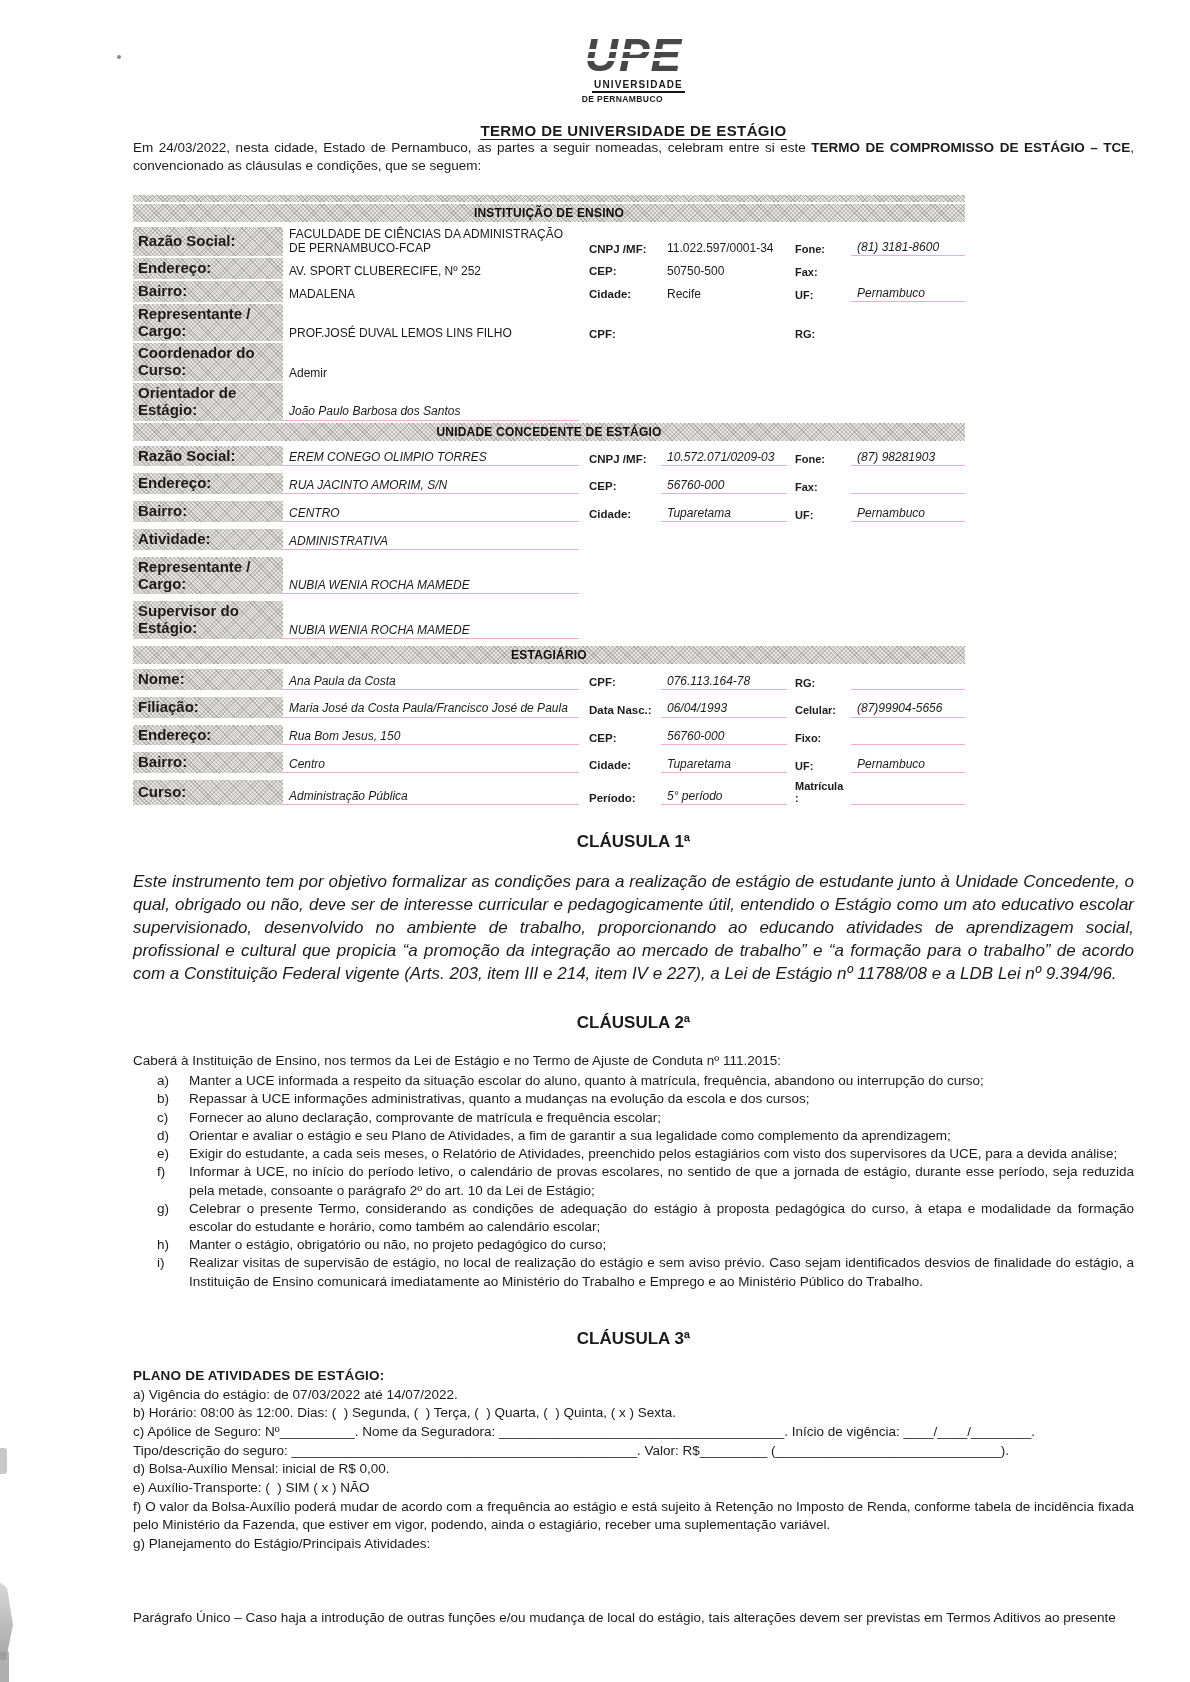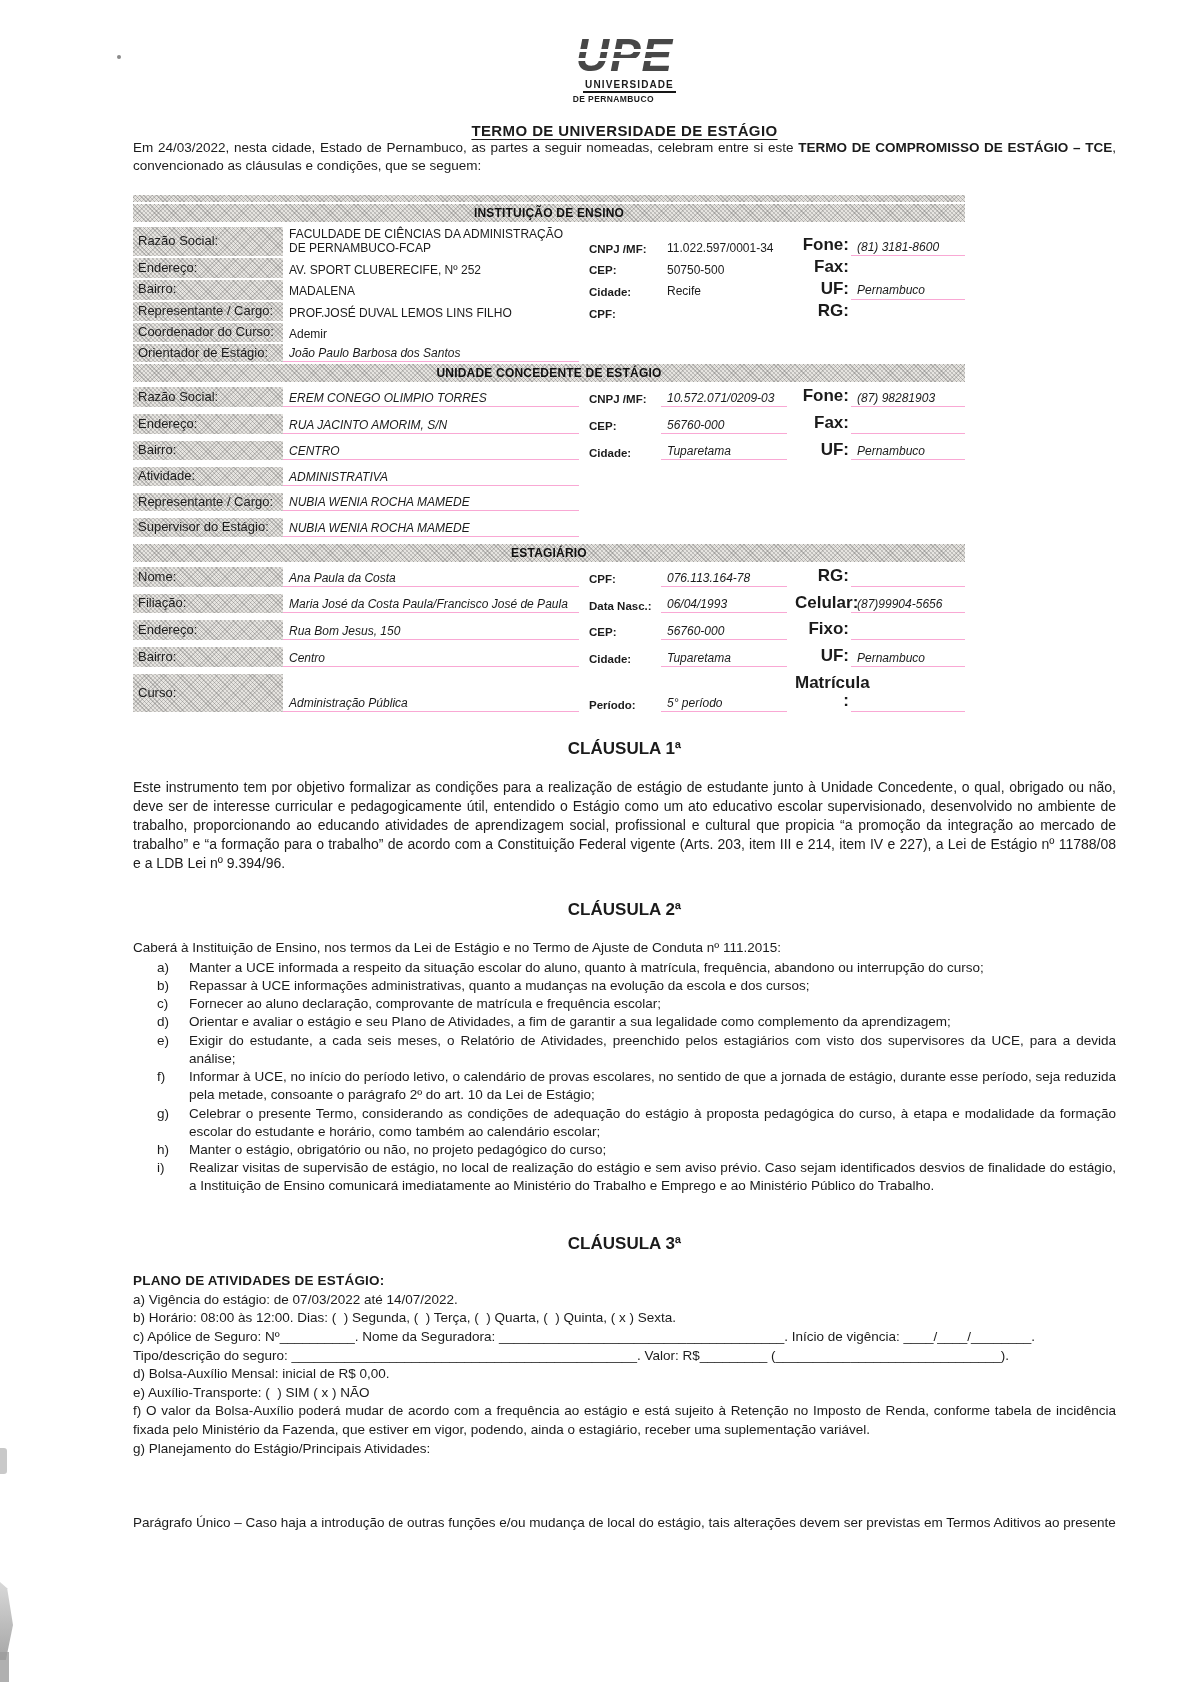--- a/index.html
+++ b/index.html
@@ -1,21 +1,21 @@
 <!DOCTYPE html>
 <html><head>
 <meta charset="utf-8">
 <style>
   * { margin:0; padding:0; box-sizing:border-box; }
   html,body { background:#ffffff; }
   body {
     width:1190px; height:1682px; overflow:hidden; position:relative;
     font-family:"Liberation Sans", sans-serif; color:#1b1b1b;
   }
-  .page { padding:34px 74px 0 133px; }
+  .page { padding:34px 56px 0 133px; }
 
   
   .artifact { position:absolute; pointer-events:none; }
   .dot { left:117px; top:55px; width:4px; height:4px; background:#8a8a8a; border-radius:50%; }
   .smudge1 { left:0; top:1448px; width:7px; height:26px; background:#b7b7b7; opacity:.75; border-radius:0 3px 3px 0; }
   .smudge2 { left:0; top:1582px; width:13px; height:78px; opacity:.8;
     background:linear-gradient(180deg,#cfcfcf,#8f8f8f);
     clip-path:polygon(0 0,55% 8%,100% 55%,45% 100%,0 100%); }
   .corner { left:0; top:1652px; width:9px; height:30px; background:#9c9c9c; opacity:.8; }
 
@@ -59,31 +59,31 @@
     font-size:12px; font-weight:bold; color:#0e0e0e; letter-spacing:.2px;
   }
   .trow {
     display:grid; grid-template-columns:150px 296px 82px 126px 64px 114px;
     align-items:end;
   }
   .sec1 .trow { margin-bottom:2px; }
   .sec2 .trow, .sec3 .trow { margin-bottom:7px; }
   .tl {
     align-self:stretch; display:flex; align-items:center;
-    padding:2px 5px; font-weight:normal; font-size:13px; line-height:1.12;
+    padding:2px 5px; font-weight:bold; font-size:15px; line-height:1.12;
   }
   .tv { padding:0 6px 1px 6px; font-size:12px; line-height:1.18; min-height:14px; }
   .u  { border-bottom:1px solid #f9a8d4;font-style:italic; }
   .lbl2 { font-weight:bold; font-size:11.5px; padding:0 2px 1px 10px; line-height:1.1; }
-  .lbl3 { font-weight:bold; font-size:17px; padding:0 2px 1px 8px;  line-height:1.1;text-align:right; }
+  .lbl3 { font-weight:bold; font-size:11px; padding:0 2px 1px 8px;  line-height:1.1; }
 
   
   .clause-heading { text-align:center; font-weight:bold; font-size:17px; margin:27px 0 19px 0; }
   .clause-heading.big-gap { margin-top:38px; }
-  .body-text { font-size:14px; line-height:1.35; text-align:justify; }
+  .body-text { font-size:17px; line-height:1.35; text-align:justify;font-style:italic; }
   .c2-intro { font-size:13.5px; line-height:1.35; margin-bottom:2px; }
   .c2item { display:flex; font-size:13.5px; line-height:1.35; }
   .c2letter { flex:none; width:32px; margin-left:24px; }
   .c2text { flex:1; text-align:justify; }
   .c3-subtitle { font-weight:bold; font-size:13.5px; margin-bottom:3px; letter-spacing:.2px; }
   .c3line { font-size:13.5px; line-height:1.38; text-align:justify; }
   .paragrafo-unico { margin-top:56px; font-size:13.5px; line-height:1.38; text-align:justify; }
 </style>
 </head>
 <body>

